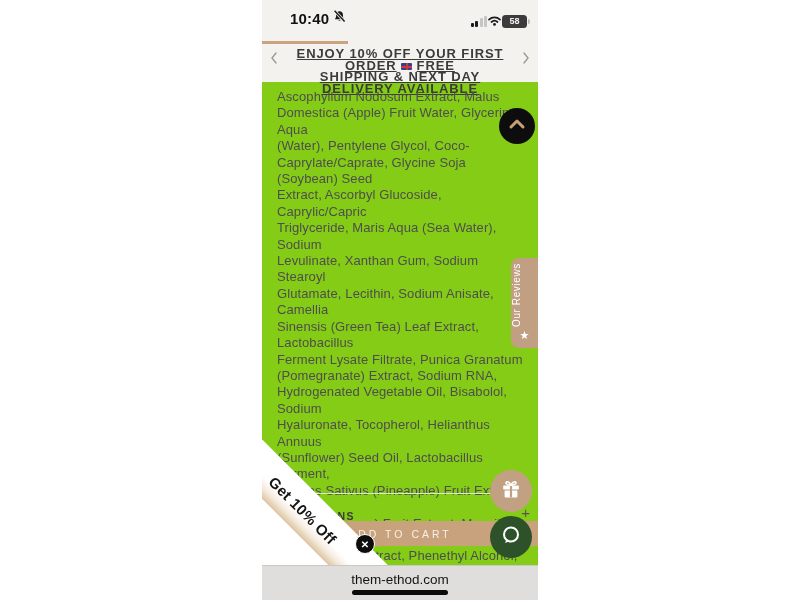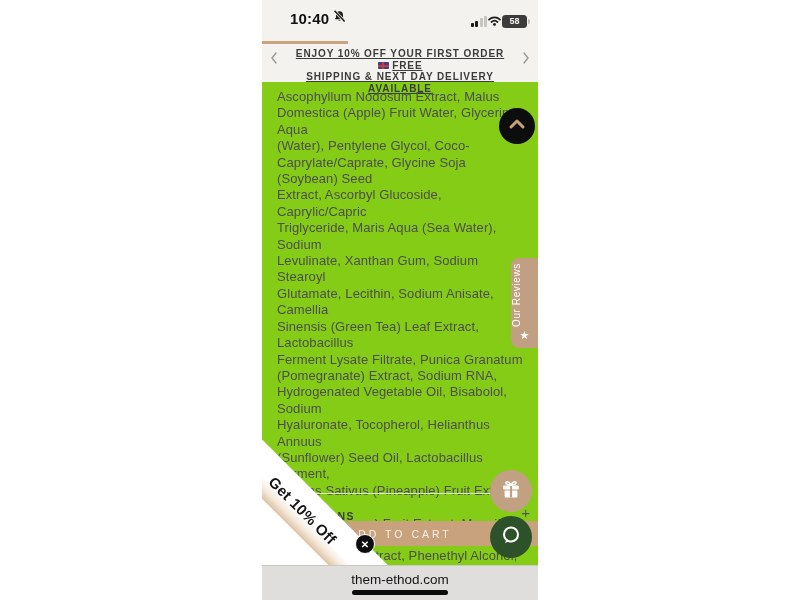--- a/index.html
+++ b/index.html
@@ -16,21 +16,21 @@
   .sigbars i { display:block; width:3px; border-radius:1px; background:#1b1b1b; }
   .sigbars i:nth-child(1){height:4px;} .sigbars i:nth-child(2){height:6px;}
   .sigbars i:nth-child(3){height:8.5px;background:#c7c5c2;} .sigbars i:nth-child(4){height:11px;background:#c7c5c2;}
   .battery { position:relative; width:25px; height:13px; background:#3c3c3c; border-radius:3.5px;
              display:flex; align-items:center; justify-content:center; }
   .battery span { font-size:9px; font-weight:bold; color:#f2f1ee; }
   .battery:after { content:""; position:absolute; right:-3px; top:4px; width:2px; height:5px;
                    background:#bdbbb8; border-radius:0 2px 2px 0; }
   .progress { position:absolute; left:0; top:41px; width:86px; height:3px; background:#C9A47E; }
   .banner-text { position:absolute; left:30px; right:30px; top:48px; text-align:center;
-                 font-size:10px; font-weight:bold; letter-spacing:.9px; line-height:11.5px; color:#3b3b3b; }
+                 font-size:13px; font-weight:bold; letter-spacing:.9px; line-height:11.5px; color:#3b3b3b; }
   .banner-text .ln { text-decoration:underline; }
   .flag { display:inline-block; width:11px; height:7px; border-radius:1px; vertical-align:-0.5px;
           background:linear-gradient(#3a3f8c,#3a3f8c); position:relative; overflow:hidden; }
   .flag:before { content:""; position:absolute; left:4.5px; top:0; width:2px; height:7px; background:#c93b3b; }
   .flag:after  { content:""; position:absolute; left:0; top:2.5px; width:11px; height:2px; background:#c93b3b; }
   .chev { position:absolute; top:50px; width:12px; height:16px; cursor:pointer; }
   .chev svg { display:block; }
   .chev.left { left:6px; } .chev.right { right:6px; }
 
   

